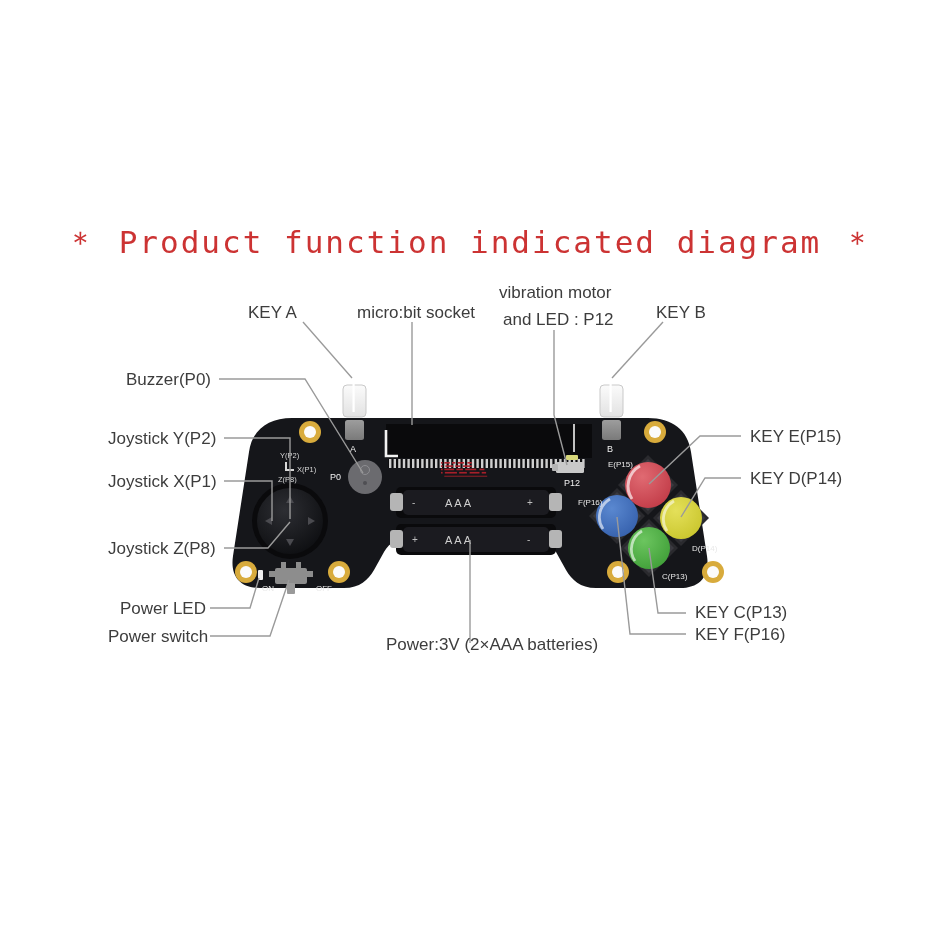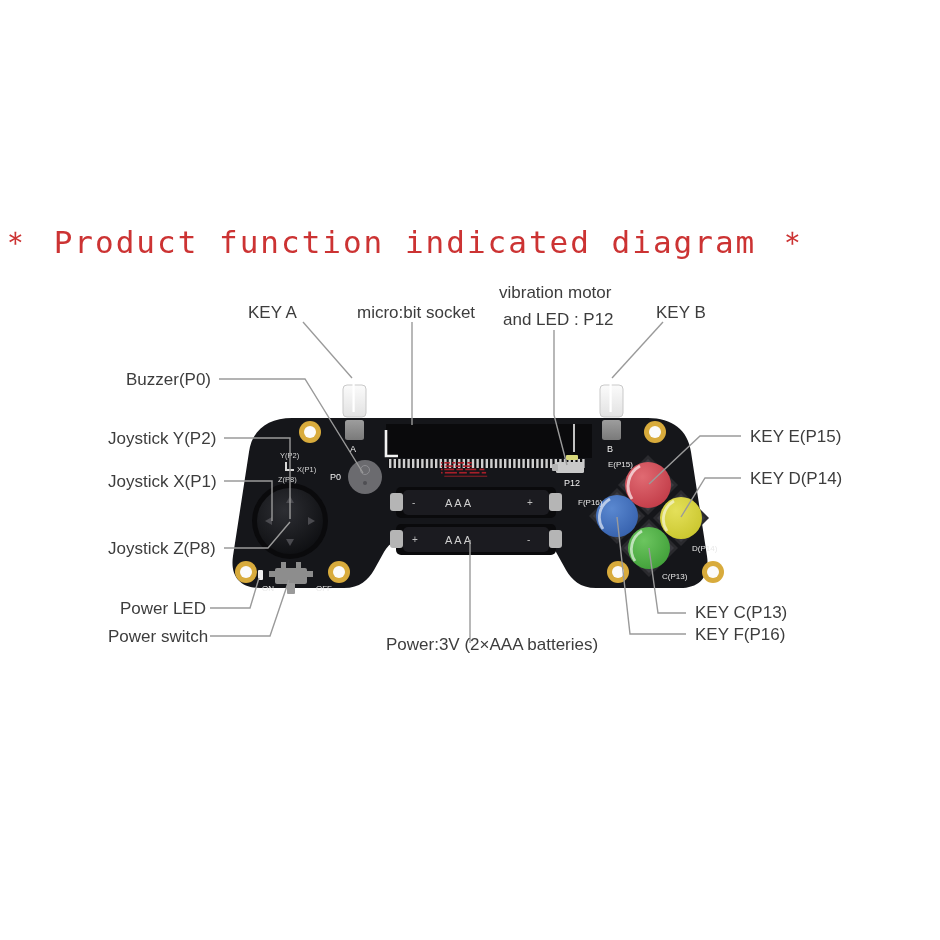--- a/index.html
+++ b/index.html
@@ -1,20 +1,20 @@
 <!DOCTYPE html>
 <html><head>
 <meta charset="utf-8">
 <style>
   html,body{margin:0;padding:0;background:#ffffff;}
   body{width:940px;height:940px;overflow:hidden;
        font-family:"Liberation Sans", sans-serif;}
   #stage{position:relative;width:940px;height:940px;background:#fff;}
   #title{
-    position:absolute;left:0;top:222px;width:940px;text-align:left;
+    position:absolute;left:0;top:222px;width:940px;text-align:center;
     font-family:"DejaVu Sans Mono","Liberation Mono",monospace;
     font-size:31px;letter-spacing:2px;color:#cc3333;white-space:pre;
   }
   svg{position:absolute;left:0;top:0;}
   .cal{font-family:"Liberation Sans",sans-serif;font-size:17px;fill:#3d3d3d;}
   .silk{font-family:"Liberation Sans",sans-serif;font-size:7.5px;fill:#d8d8d8;}
   .silk-b{font-family:"Liberation Sans",sans-serif;font-size:9px;fill:#f0f0f0;}
   .silk-btn{font-family:"Liberation Sans",sans-serif;font-size:8px;fill:#e8e8e8;}
   .batt{font-family:"Liberation Sans",sans-serif;font-size:11px;fill:#cfcfcf;letter-spacing:2px;}
   .pol{font-family:"Liberation Sans",sans-serif;font-size:10px;fill:#bdbdbd;}

